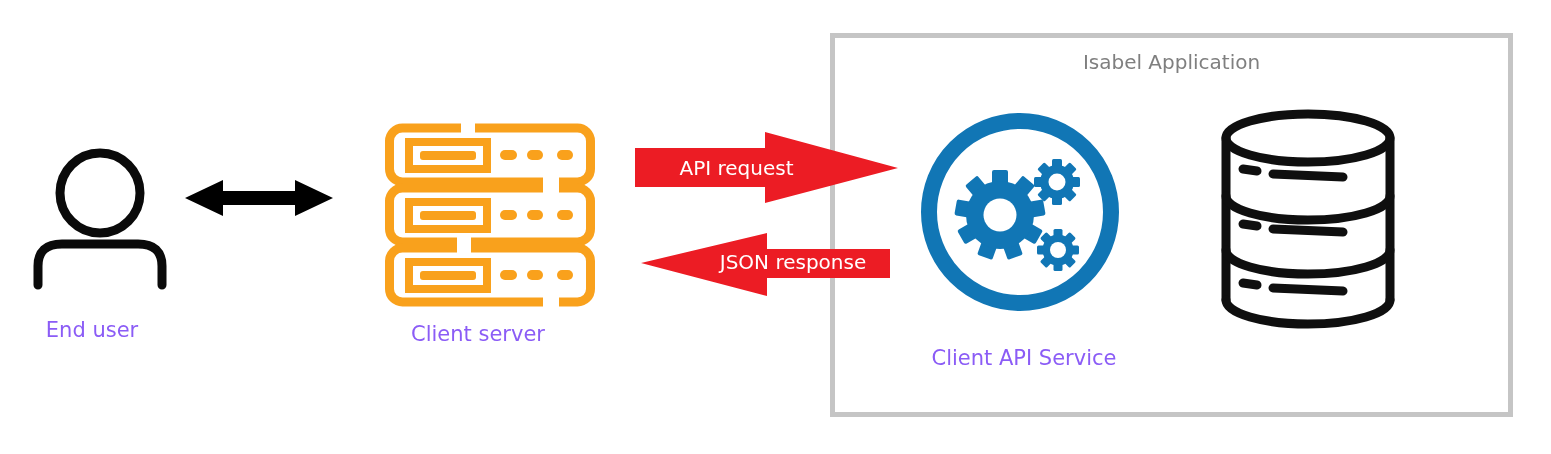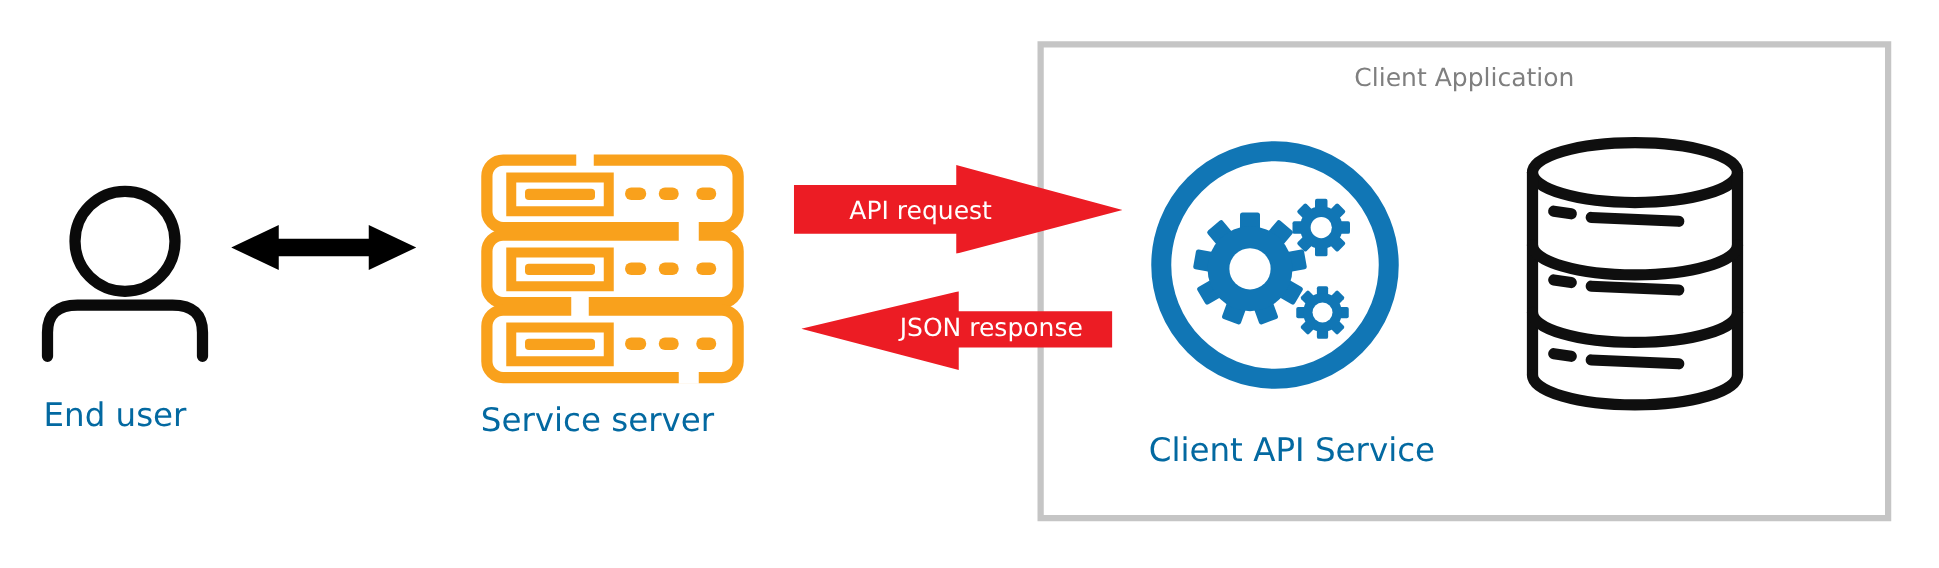--- a/index.html
+++ b/index.html
@@ -5,22 +5,22 @@
   html,body{margin:0;padding:0;background:#ffffff;}
   #canvas{
     position:relative;
     width:1551px;height:454px;
     background:#ffffff;
     font-family:"DejaVu Sans","Liberation Sans",sans-serif;
     overflow:hidden;
   }
   .abs{position:absolute;}
   .node-label{
-    color:#0369a1;
-    font-size:26px;
+    color:#8b5cf6;
+    font-size:21px;
     text-align:center;
     white-space:nowrap;
   }
   
   .app-box{
     left:830px;top:33px;
     width:673px;height:374px;
     border:5px solid #c5c5c5;
     background:#ffffff;
     z-index:1;
@@ -94,32 +94,32 @@
         <rect x="172" y="145" width="16" height="10" rx="5"></rect>
       </g>
       <g fill="#ffffff">
         <rect x="76" y="-2" width="14" height="12"></rect>
         <rect x="158" y="50" width="16" height="19"></rect>
         <rect x="72" y="110" width="14" height="19"></rect>
         <rect x="158" y="170" width="16" height="12"></rect>
       </g>
     </svg>
   </div>
-  <div class="abs node-label" style="left:373px;top:322px;width:210px;">Service server</div>
+  <div class="abs node-label" style="left:373px;top:322px;width:210px;">Client server</div>
 
   <div class="abs flow-arrow arrow-right">
     <span>API request</span>
   </div>
 
   <div class="abs flow-arrow arrow-left">
     <span>JSON response</span>
   </div>
 
   <div class="abs app-box"></div>
-  <div class="abs app-title">Client Application</div>
+  <div class="abs app-title">Isabel Application</div>
 
   <div class="abs icon-wrap" style="left:915px;top:107px;width:210px;height:210px;">
     <svg width="210" height="210" viewBox="0 0 210 210">
       <circle cx="105" cy="105" r="91" fill="none" stroke="#1176b5" stroke-width="16"></circle>
 
       <g fill="#1176b5">
         <g>
           <rect x="77" y="63" width="16" height="22" rx="2" transform="rotate(0 85 108)"></rect>
           <rect x="77" y="63" width="16" height="22" rx="2" transform="rotate(40 85 108)"></rect>
           <rect x="77" y="63" width="16" height="22" rx="2" transform="rotate(80 85 108)"></rect>

